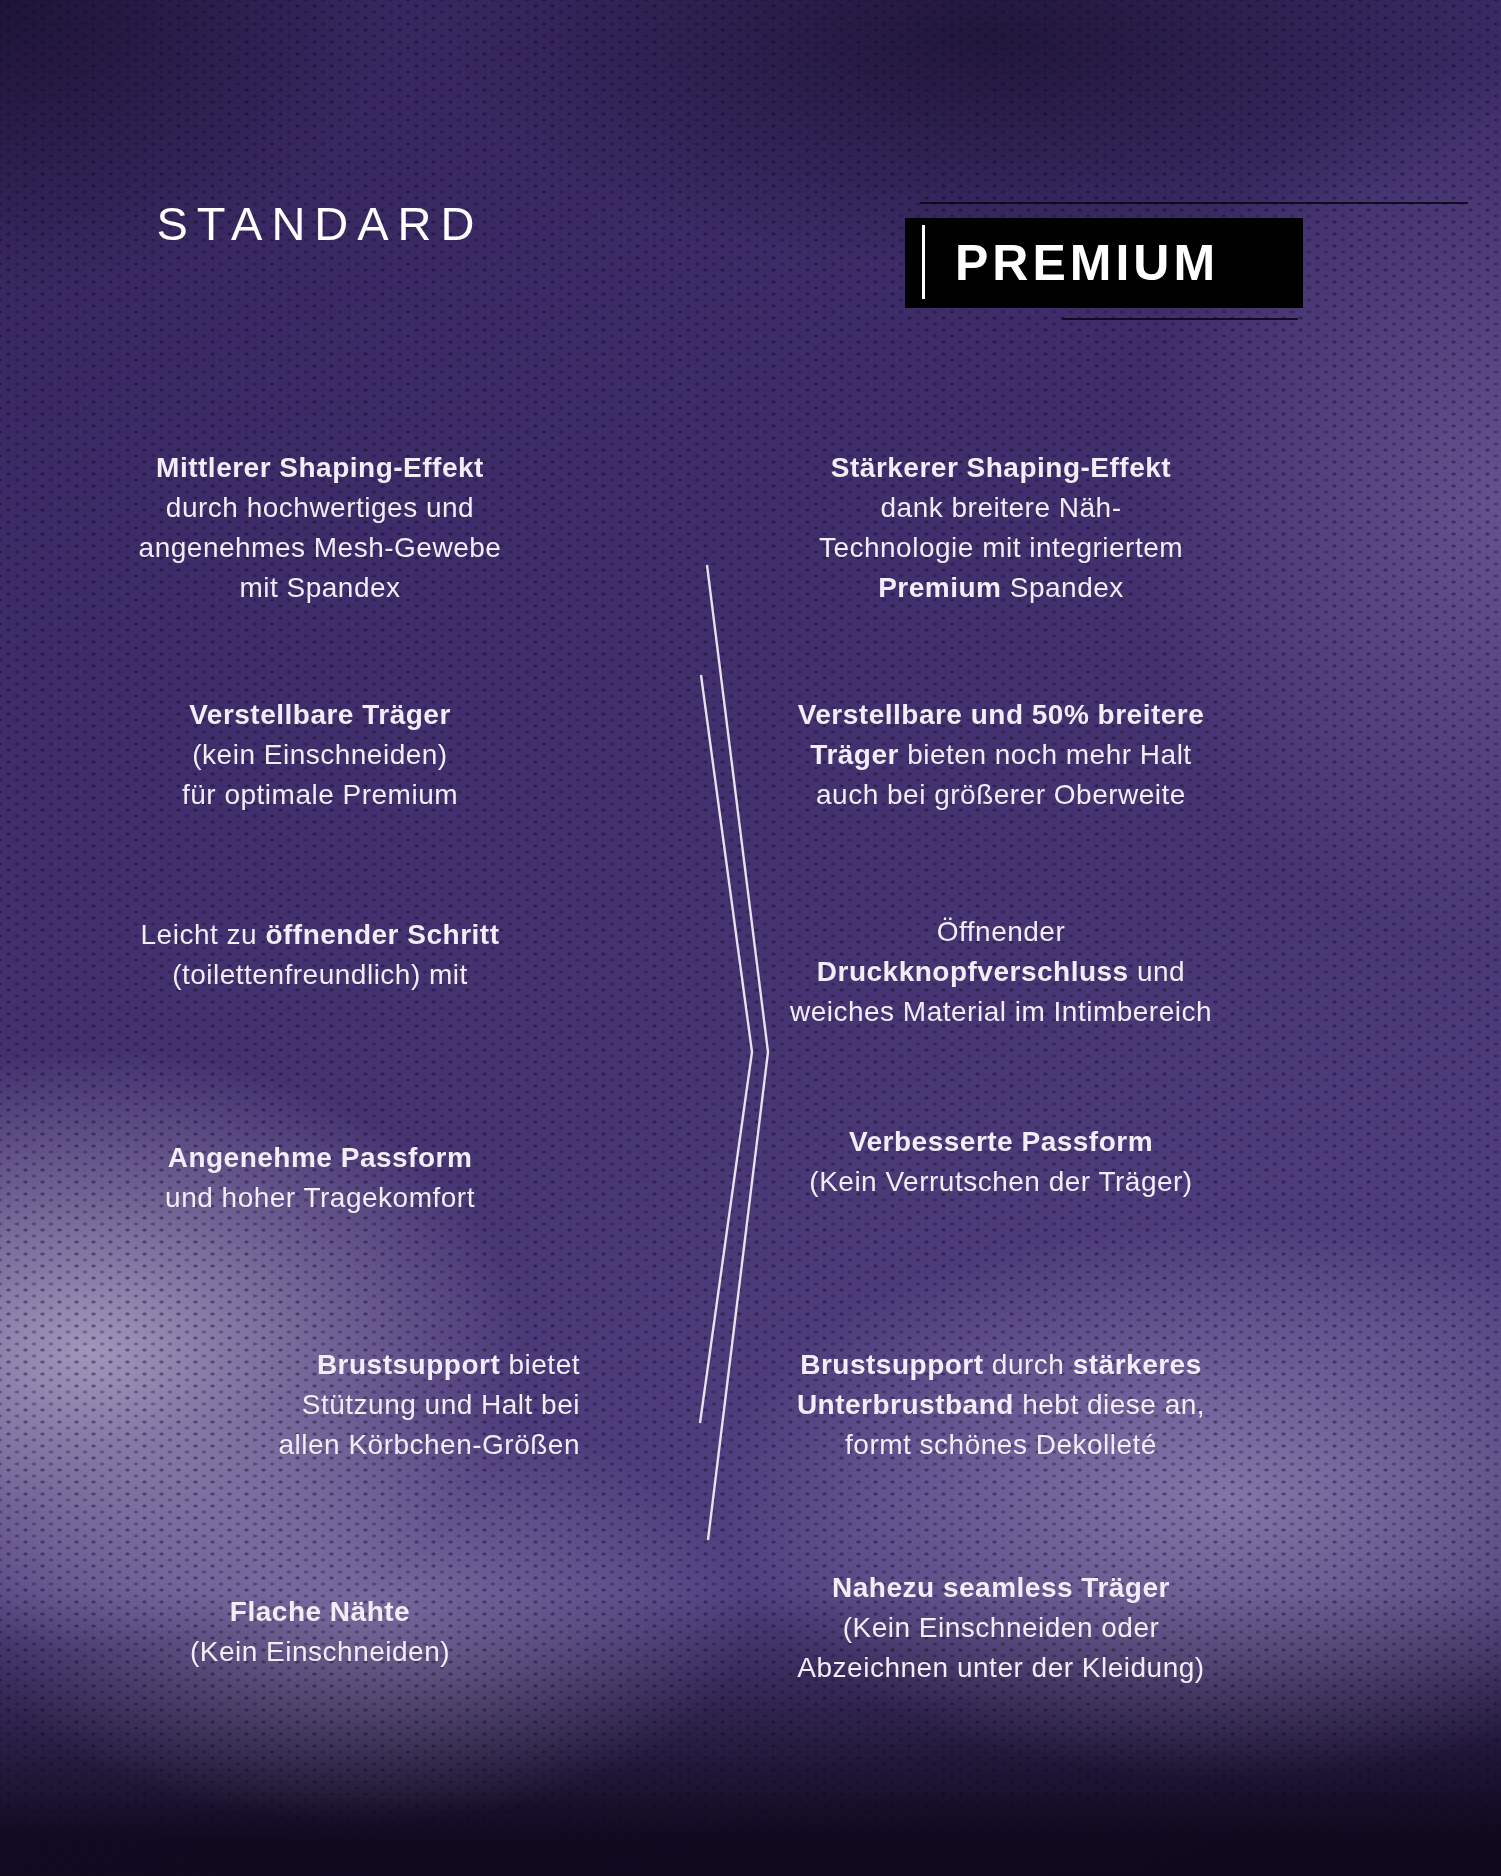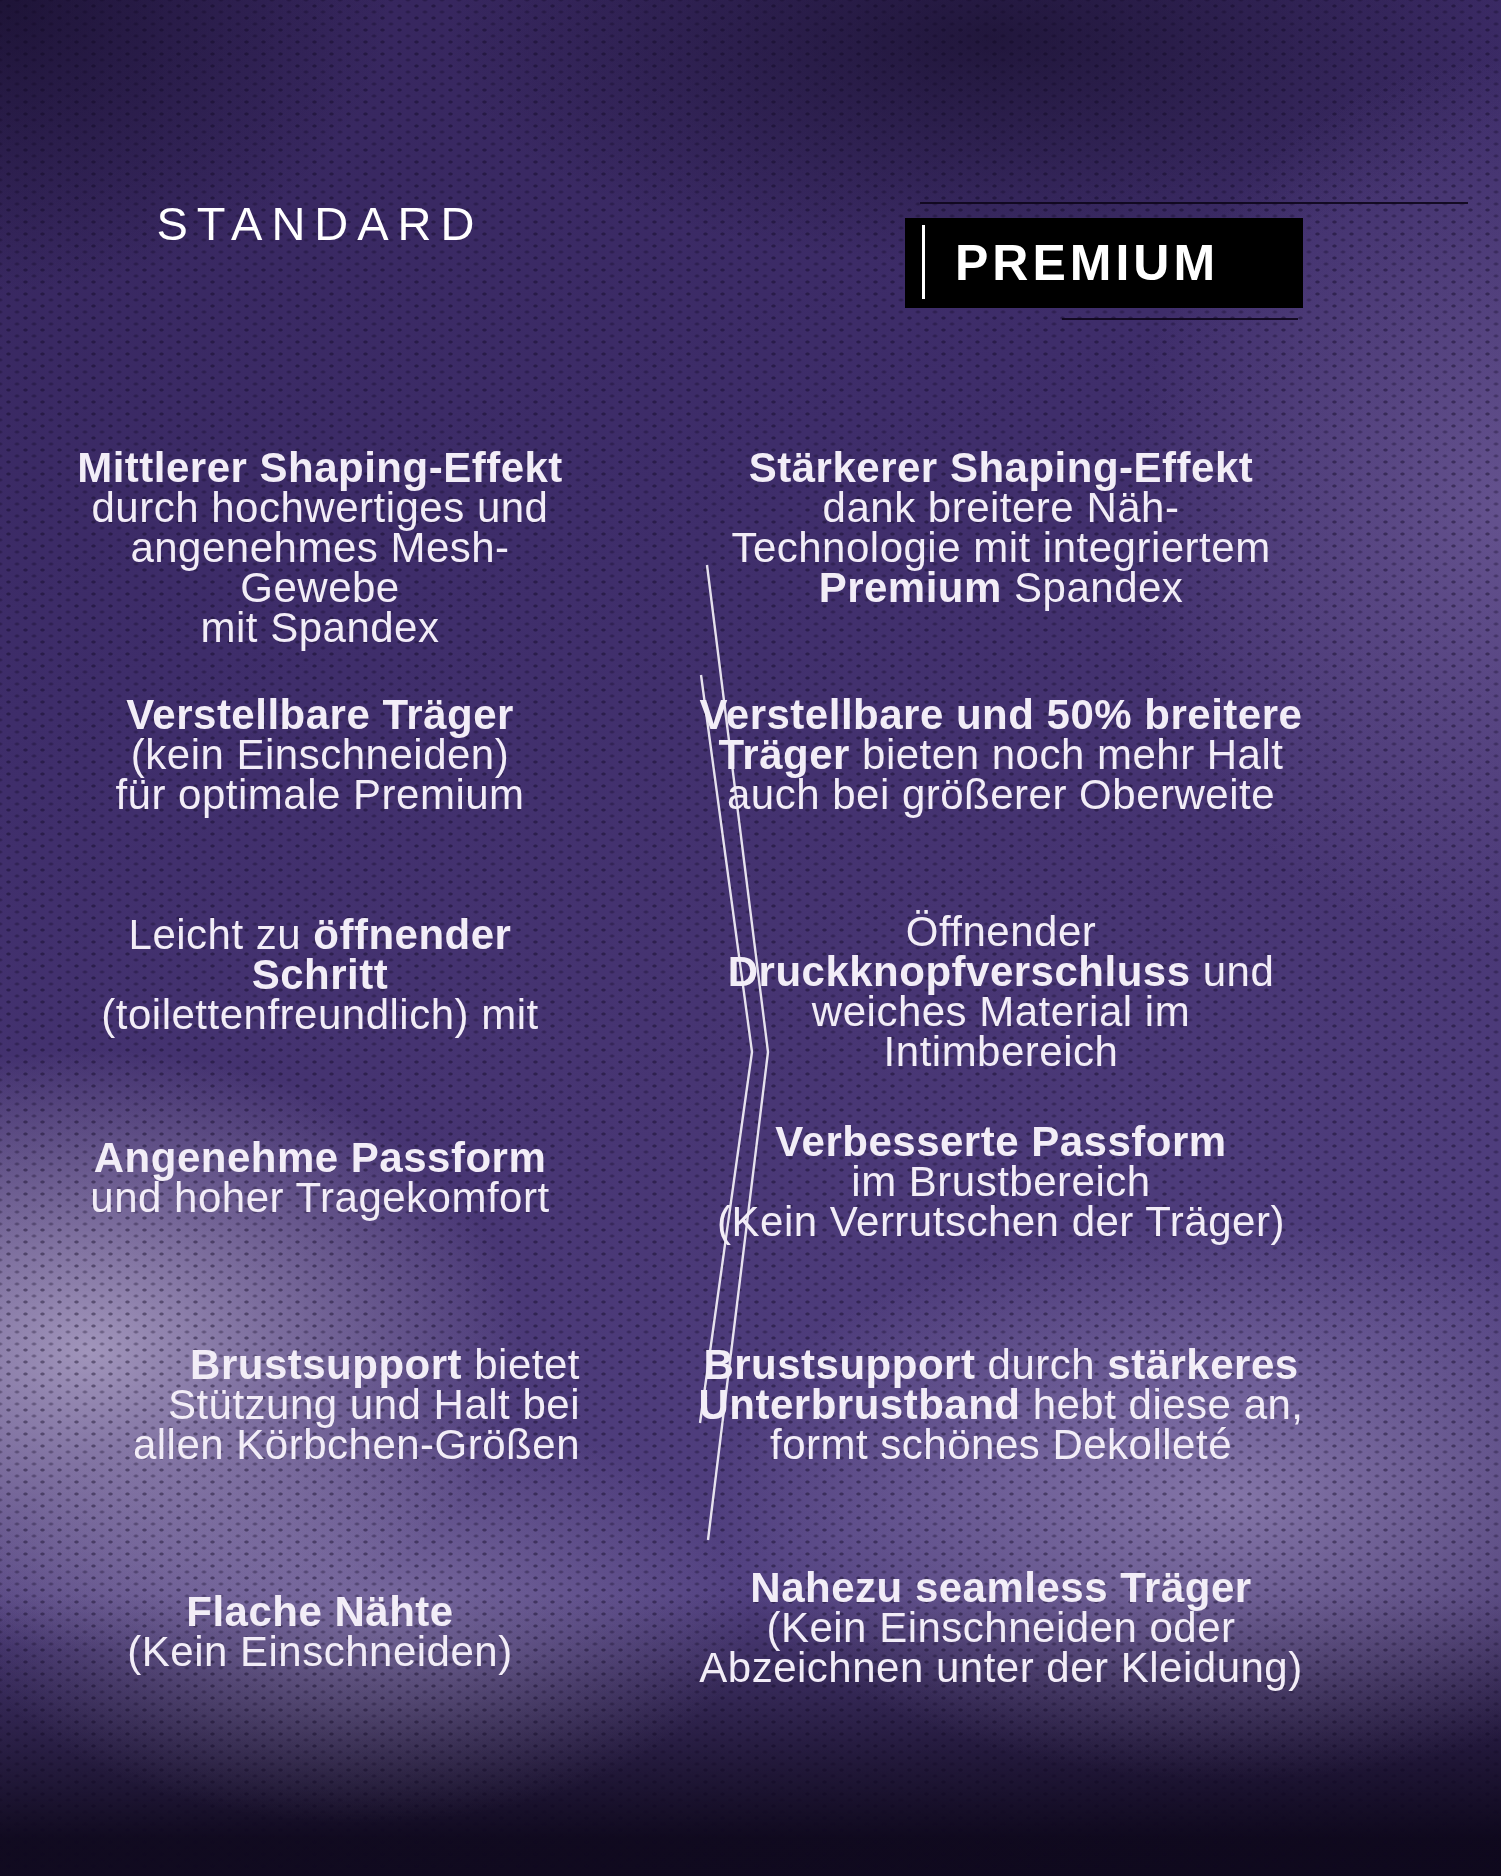--- a/index.html
+++ b/index.html
@@ -47,21 +47,21 @@
     margin-left:50px;color:#ffffff;
     font-size:50px;font-weight:700;letter-spacing:4px;
   }
   .divider{position:absolute;left:0;top:0;pointer-events:none;}
   .col{position:absolute;top:0;height:100%;}
   #col-standard{left:60px;width:520px;}
   #col-premium{left:695px;width:612px;}
   .feature{
     position:absolute;left:0;width:100%;
     text-align:center;color:#f2edf7;
-    font-size:42px;line-height:40px;letter-spacing:0.5px;
+    font-size:28px;line-height:40px;letter-spacing:0.5px;
     font-weight:400;
   }
   .feature .b{font-weight:700;}
 </style>
 </head>
 <body>
 
 <div id="canvas">
 
   <div class="texture"></div>
@@ -124,21 +124,20 @@
         <div><span class="b">Träger</span><span> bieten noch mehr Halt</span></div>
         <div><span>auch bei größerer Oberweite</span></div>
       </div>
       <div class="feature" style="top: 912px;">
         <div><span>Öffnender</span></div>
         <div><span class="b">Druckknopfverschluss</span><span> und</span></div>
         <div><span>weiches Material im Intimbereich</span></div>
       </div>
       <div class="feature" style="top: 1122px;">
         <div><span class="b">Verbesserte Passform</span></div>
-        <div><span>im Brustbereich</span></div>
         <div><span>(Kein Verrutschen der Träger)</span></div>
       </div>
       <div class="feature" style="top: 1345px;">
         <div><span class="b">Brustsupport</span><span> durch </span><span class="b">stärkeres</span></div>
         <div><span class="b">Unterbrustband</span><span> hebt diese an,</span></div>
         <div><span>formt schönes Dekolleté</span></div>
       </div>
       <div class="feature" style="top: 1568px;">
         <div><span class="b">Nahezu seamless Träger</span></div>
         <div><span>(Kein Einschneiden oder</span></div>

